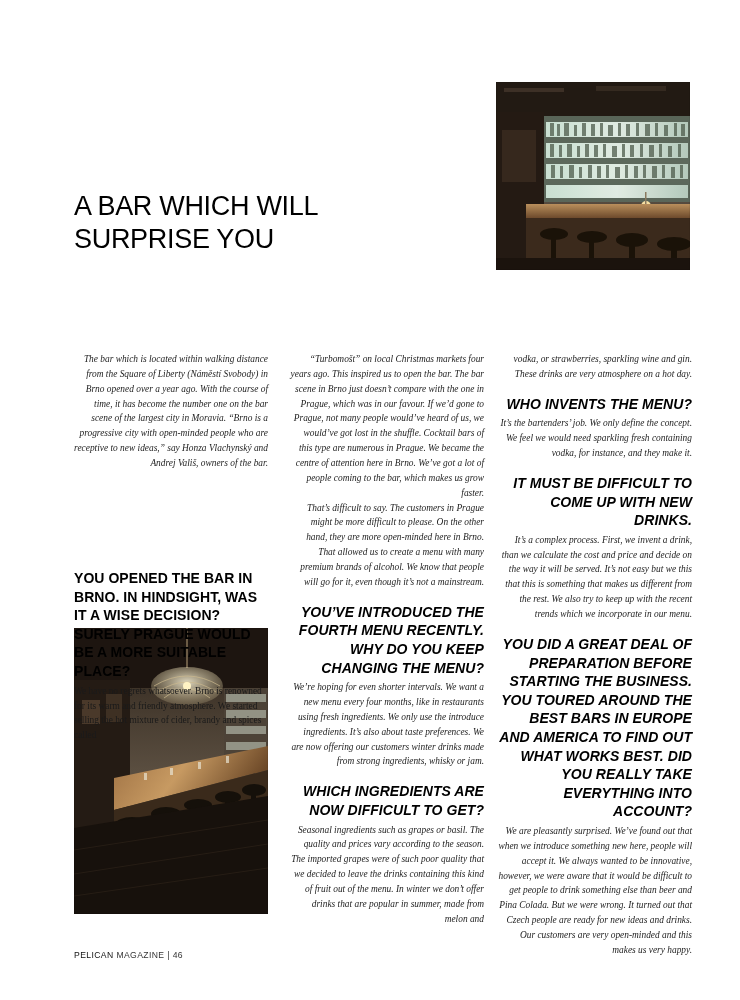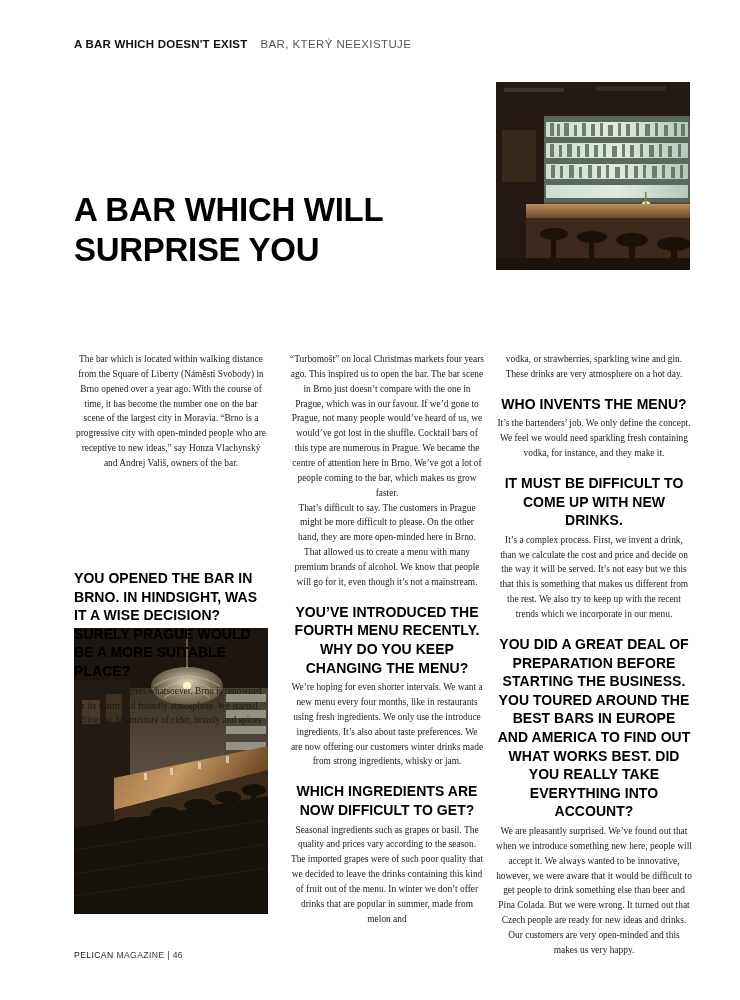--- a/index.html
+++ b/index.html
@@ -43,22 +43,22 @@
     color: #555;
     text-transform: uppercase;
   }
 
   
   .hero-title {
     position: absolute;
     left: 74px; top: 190px;
     width: 380px;
     font-family: "Liberation Sans", sans-serif;
-    font-weight: bold;
-    font-size: 33px;
+    font-weight: normal;
+    font-size: 27px;
     line-height: 1.22;
     letter-spacing: -0.3px;
     color: #000;
     text-transform: uppercase;
   }
 
   
   .photo-top {
     position: absolute;
     left: 496px; top: 82px;
@@ -75,21 +75,22 @@
   }
   .photo-top svg, .photo-bottom svg { display:block; }
 
   
   .col {
     position: absolute;
     top: 352px;
     width: 194px;
     font-size: 9.3px;
     line-height: 1.55;
-    text-align: center;
+    text-align: right;
+    font-style: italic;
   }
   .col1 { left: 74px; }
   .col2 { left: 290px; }
   .col3 { left: 496px; width: 196px; }
 
   .col p {
     margin: 0 0 0 0;
     font-family: "Liberation Serif", serif;
     font-size: 9.4px;
     line-height: 1.58;
@@ -127,24 +128,20 @@
     left: 74px;
     top: 556px;
     width: 194px;
   }
 </style>
 </head>
 <body>
 
 <div class="page">
 
-  <div class="header">
-    <span class="h-main">A BAR WHICH DOESN'T EXIST</span>
-    <span class="h-sub">BAR, KTERÝ NEEXISTUJE</span>
-  </div>
 
   <div class="hero-title">A BAR WHICH WILL SURPRISE YOU</div>
 
   <div class="photo-top">
     <svg width="194" height="188" viewBox="0 0 194 188">
       <defs>
         <linearGradient id="gTop" x1="0" y1="0" x2="0" y2="1">
           <stop offset="0" stop-color="#3a2c20"></stop>
           <stop offset="0.45" stop-color="#6d6254"></stop>
           <stop offset="1" stop-color="#2a1f17"></stop>

